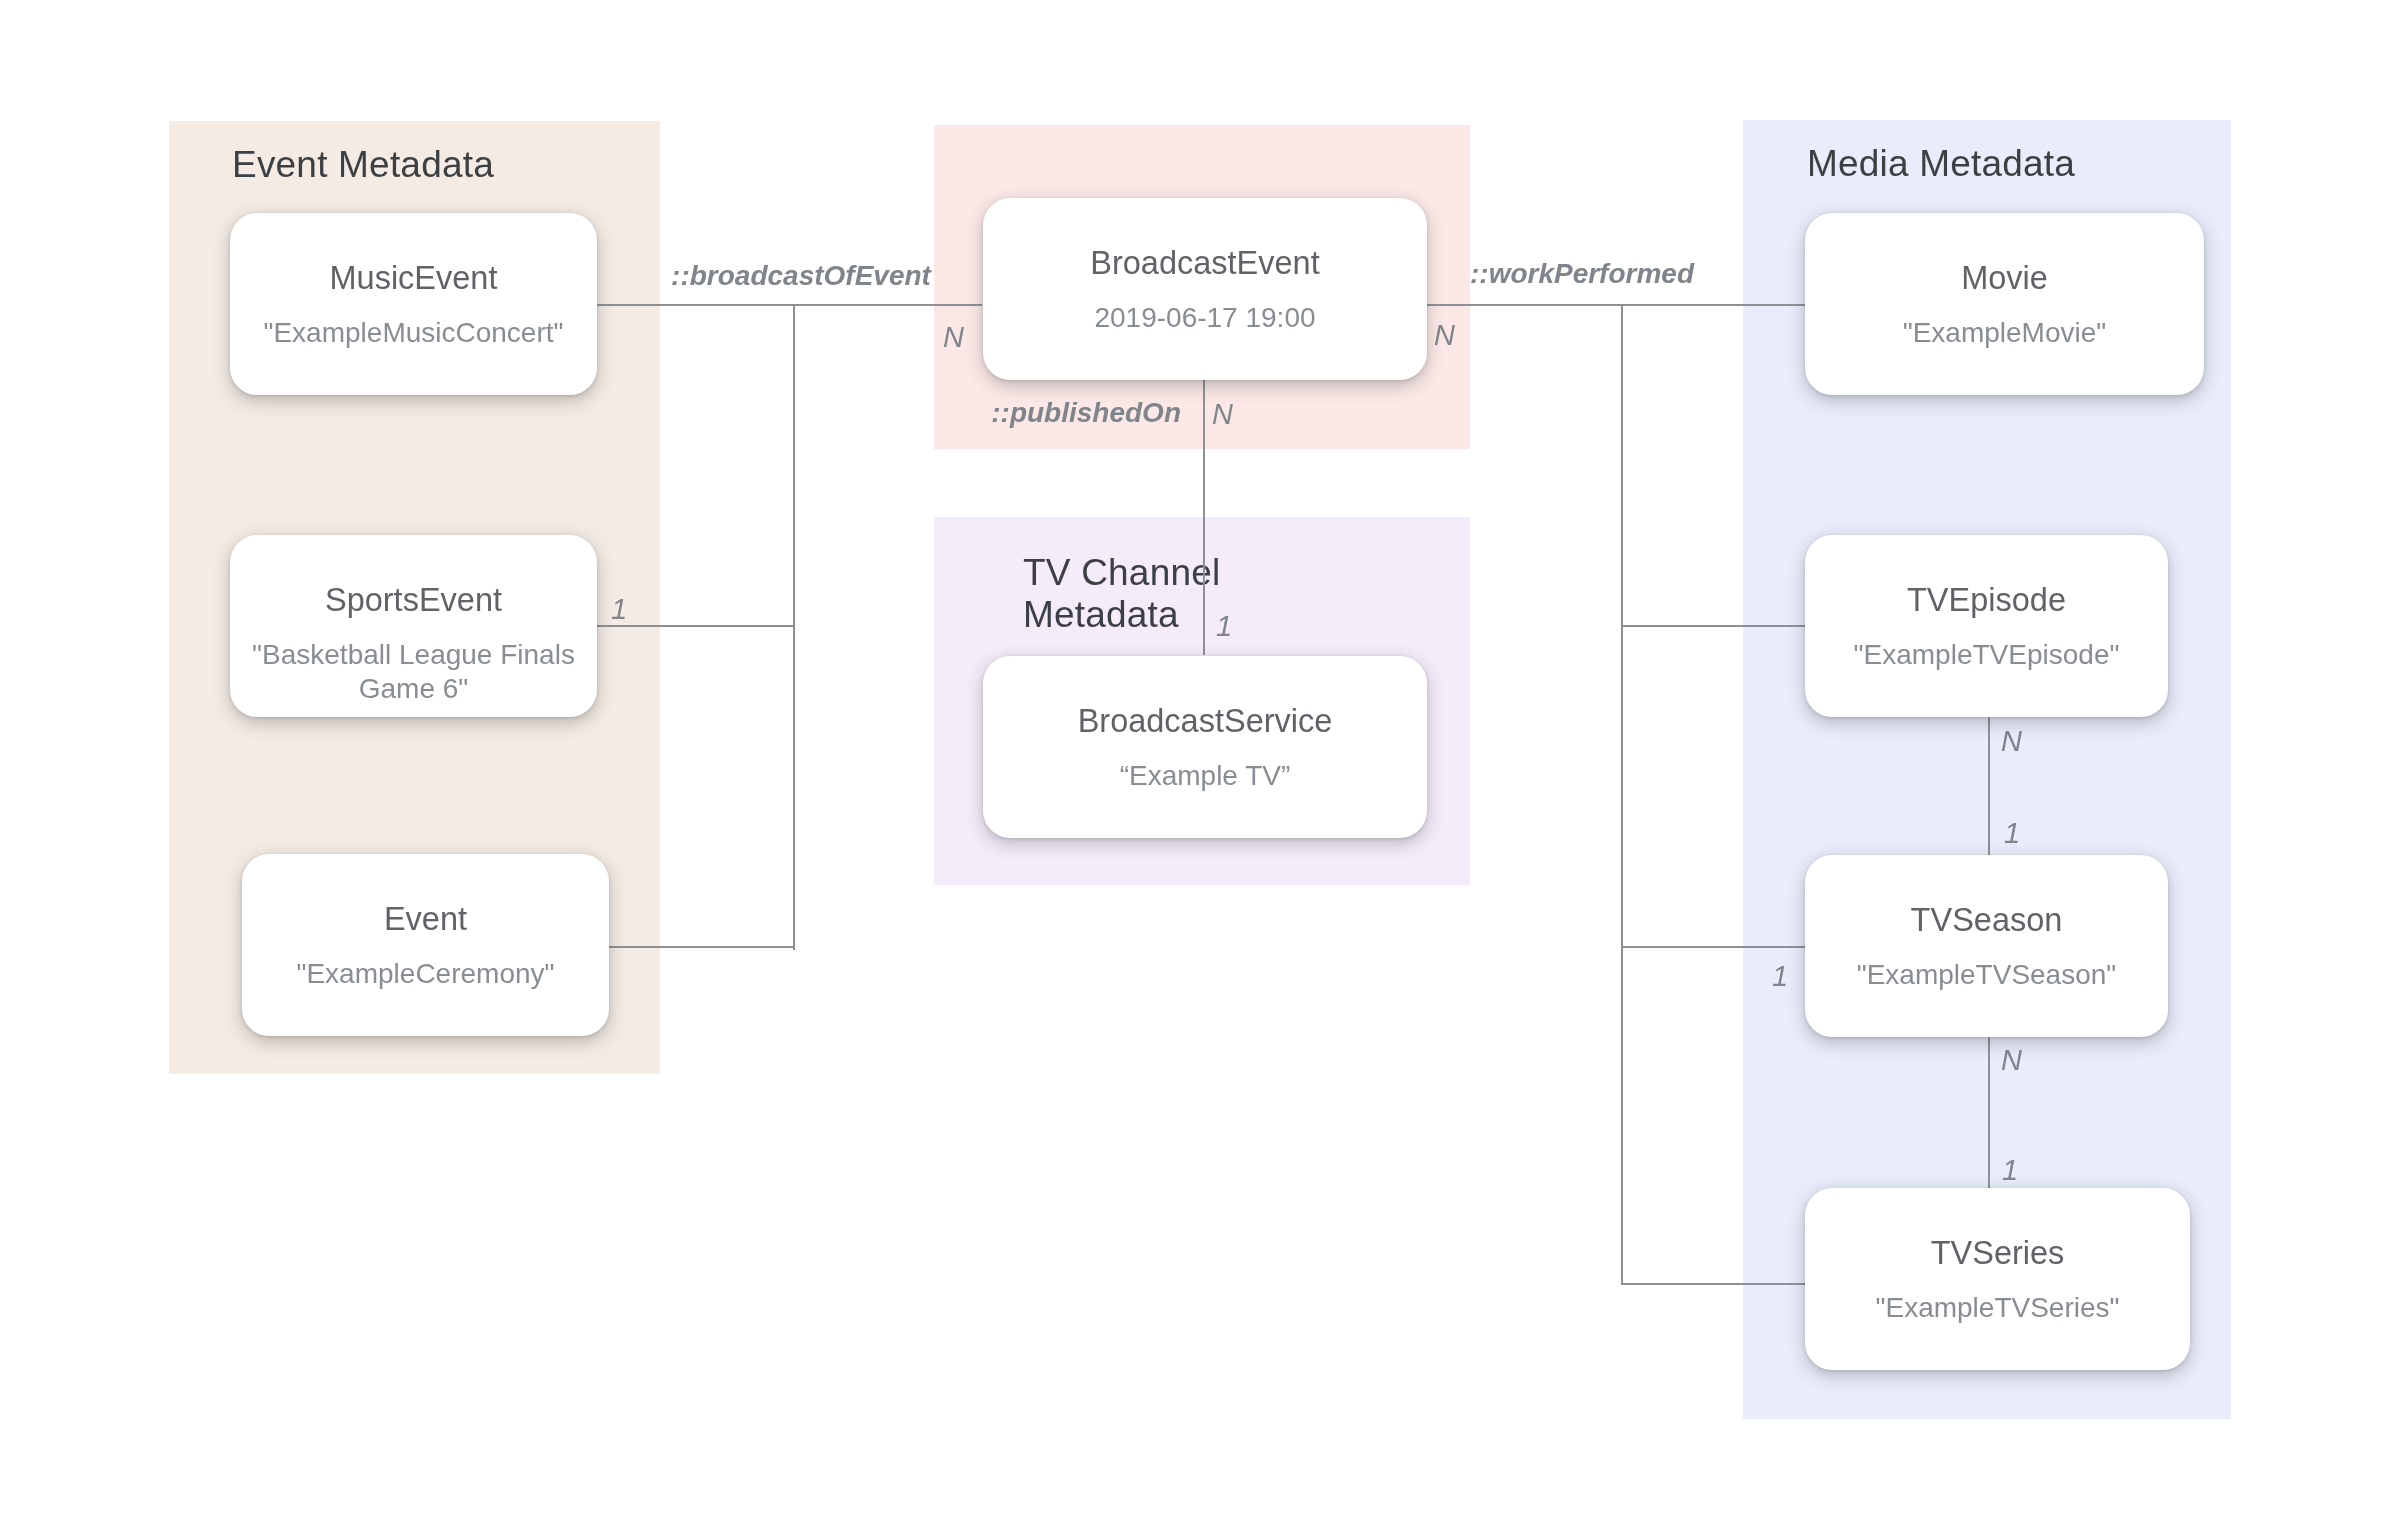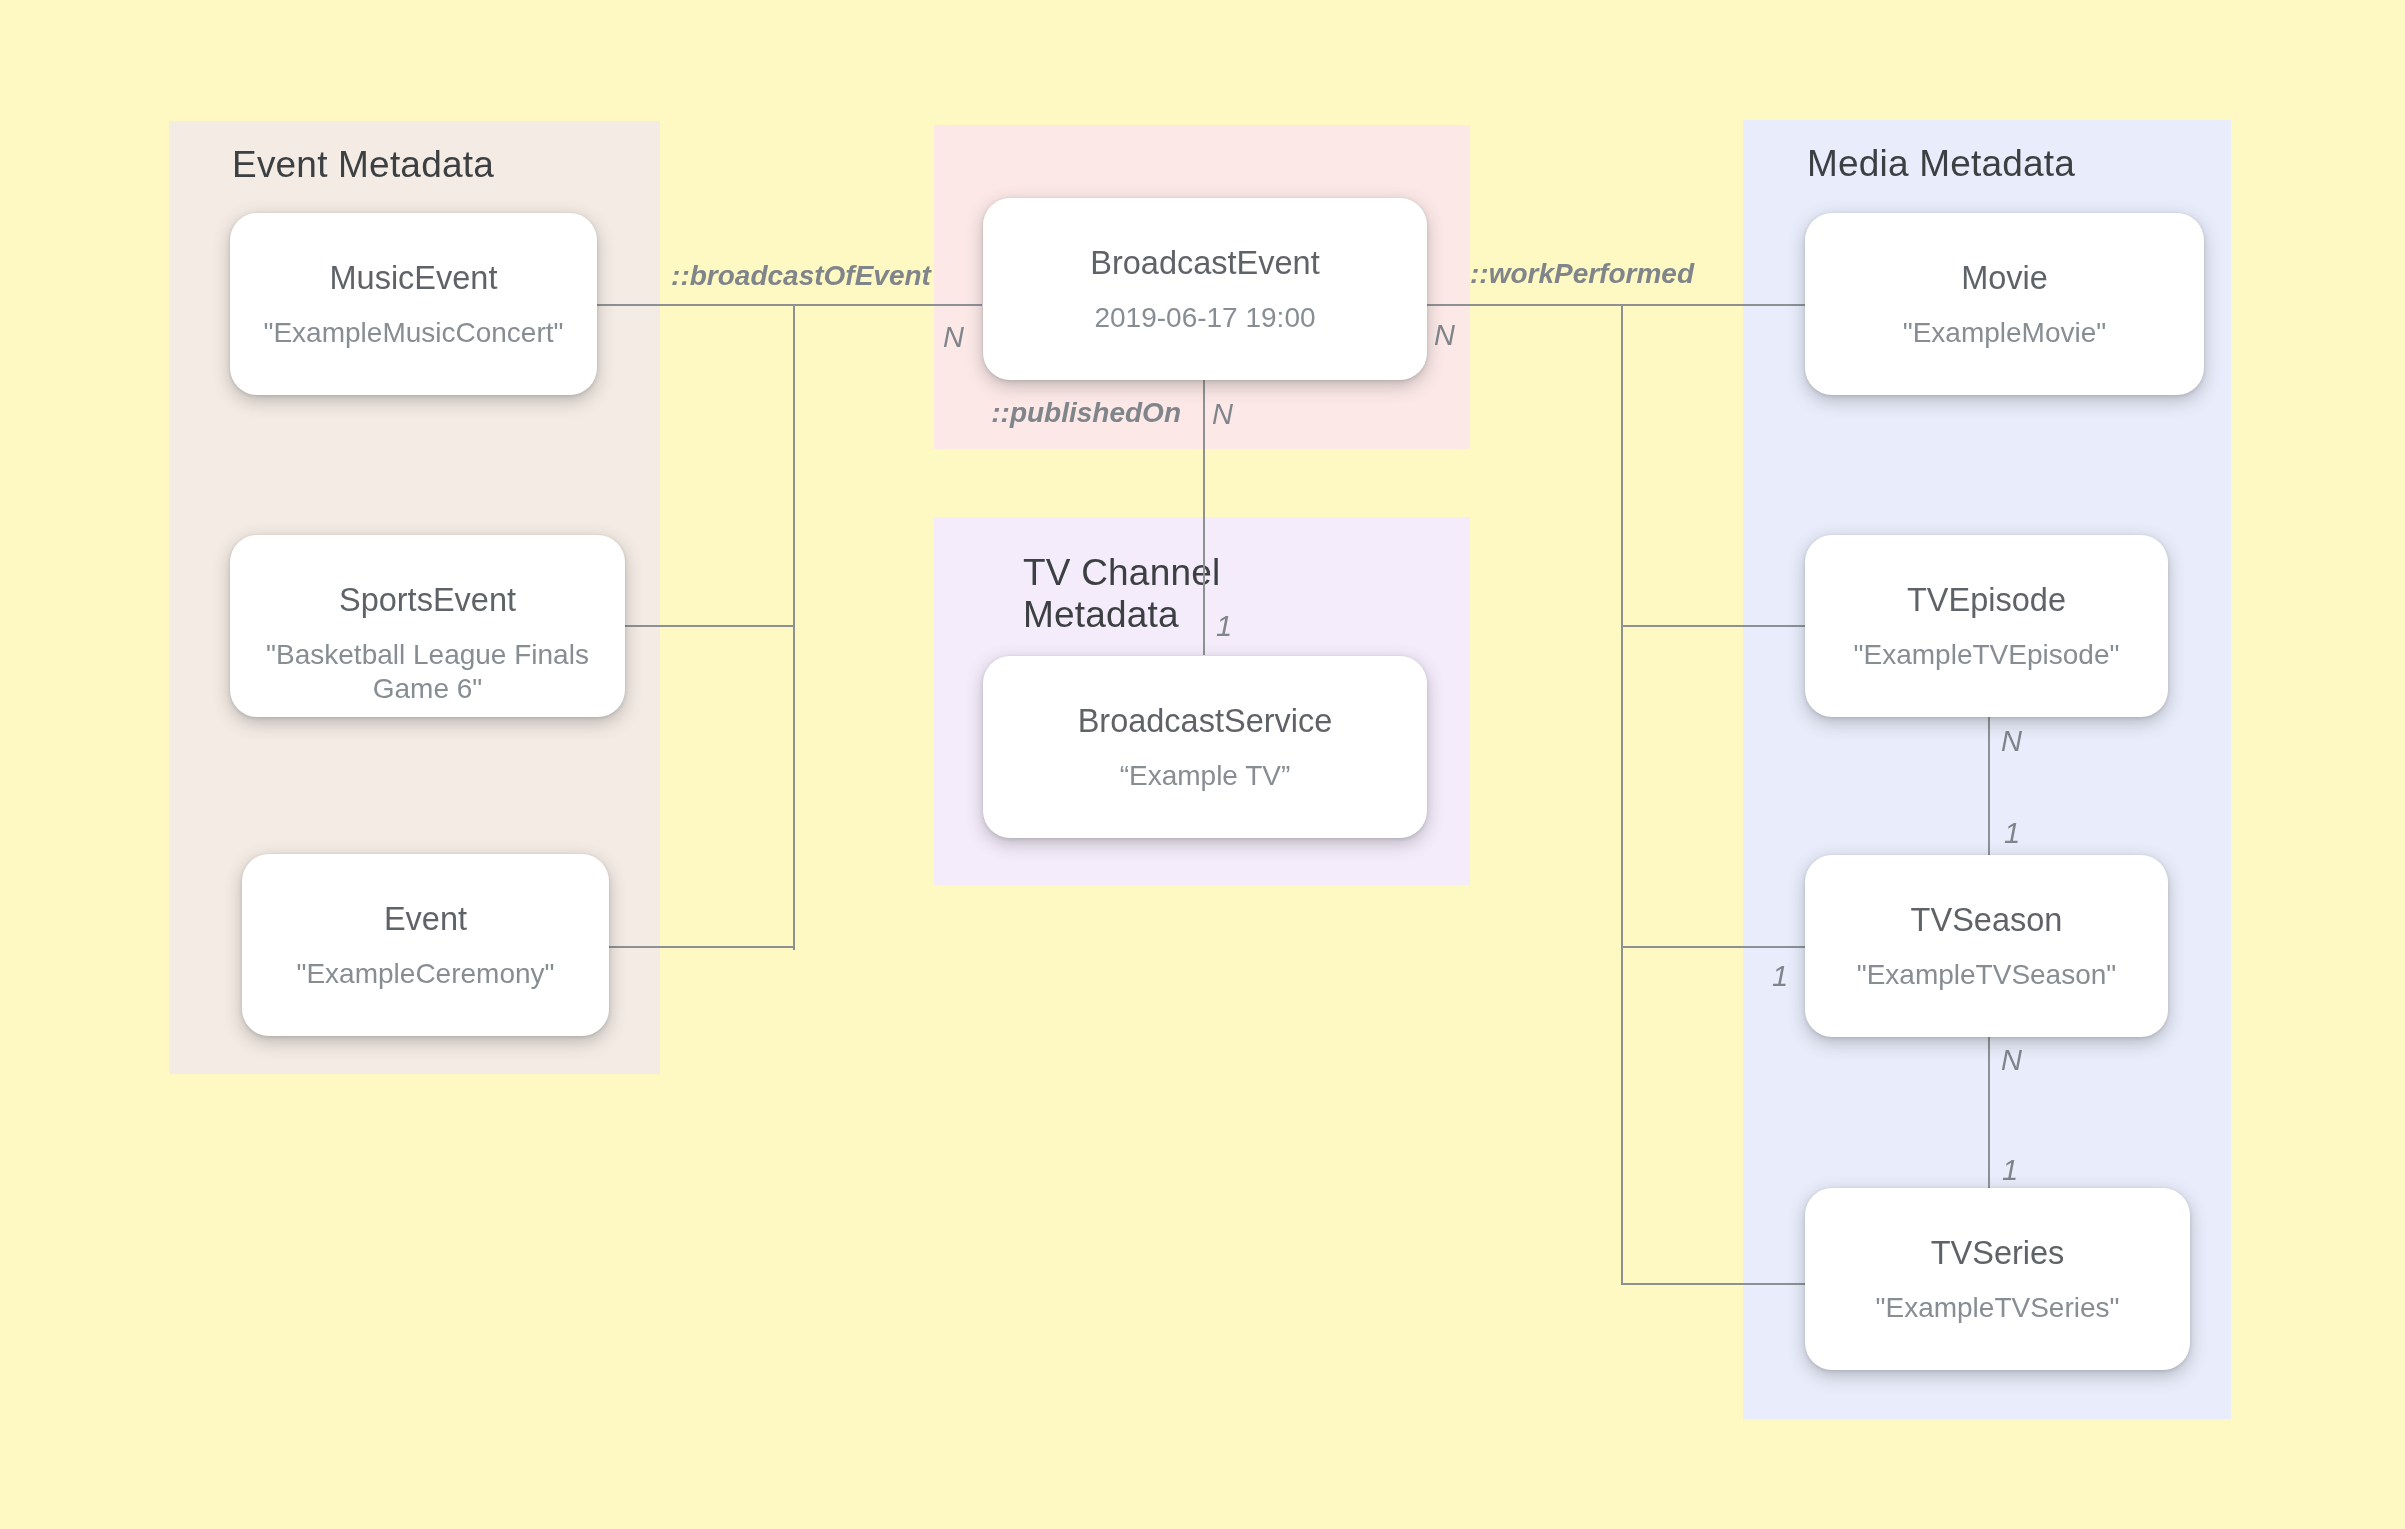--- a/index.html
+++ b/index.html
@@ -1,17 +1,17 @@
 <!DOCTYPE html>
 <html><head>
 <meta charset="utf-8">
 <style>
   html,body{margin:0;padding:0;background:#000;}
   .stage{
-    position:relative;width:2405px;height:1529px;background:#fef9c3;
+    position:relative;width:2405px;height:1529px;background:#ffffff;
     font-family:"Liberation Sans",sans-serif;overflow:hidden;
   }
   .panel{position:absolute;}
   .panel-title{
     position:absolute;font-size:37px;line-height:42px;color:#3c4043;
     white-space:pre-line;letter-spacing:0.2px;
   }
   .node{
     position:absolute;background:#ffffff;border-radius:27px;
     box-shadow:0 5.7px 17px rgba(60,64,67,.30),0 1px 3.8px rgba(60,64,67,.18);
@@ -37,21 +37,21 @@
     position:absolute;font-size:29px;font-style:italic;color:#7f858a;
     line-height:32.5px;white-space:nowrap;
   }
   
   .panel-event{left:169px;top:121px;width:491px;height:953px;background:#f4ebe4;}
   .panel-broadcast{left:934px;top:125px;width:536px;height:324px;background:#fce9e7;}
   .panel-tvchannel{left:934px;top:517px;width:536px;height:368px;background:#f5ecfb;}
   .panel-media{left:1743px;top:120px;width:488px;height:1299px;background:#e9edfb;}
   
   .node-musicevent{left:230px;top:213px;width:367px;height:182px;}
-  .node-sportsevent{left:230px;top:535px;width:367px;height:182px;padding-left:28px;}
+  .node-sportsevent{left:230px;top:535px;width:367px;height:182px;}
   .node-event{left:242px;top:854px;width:367px;height:182px;}
   .node-broadcastevent{left:983px;top:198px;width:444px;height:182px;}
   .node-broadcastservice{left:983px;top:656px;width:444px;height:182px;}
   .node-movie{left:1805px;top:213px;width:399px;height:182px;}
   .node-tvepisode{left:1805px;top:535px;width:363px;height:182px;}
   .node-tvseason{left:1805px;top:855px;width:363px;height:182px;}
   .node-tvseries{left:1805px;top:1188px;width:363px;height:182px;padding-left:22px;}
   
   .title-event{left:232px;top:144px;}
   .title-tvchannel{left:983px;top:552px;margin-left:40px;}

